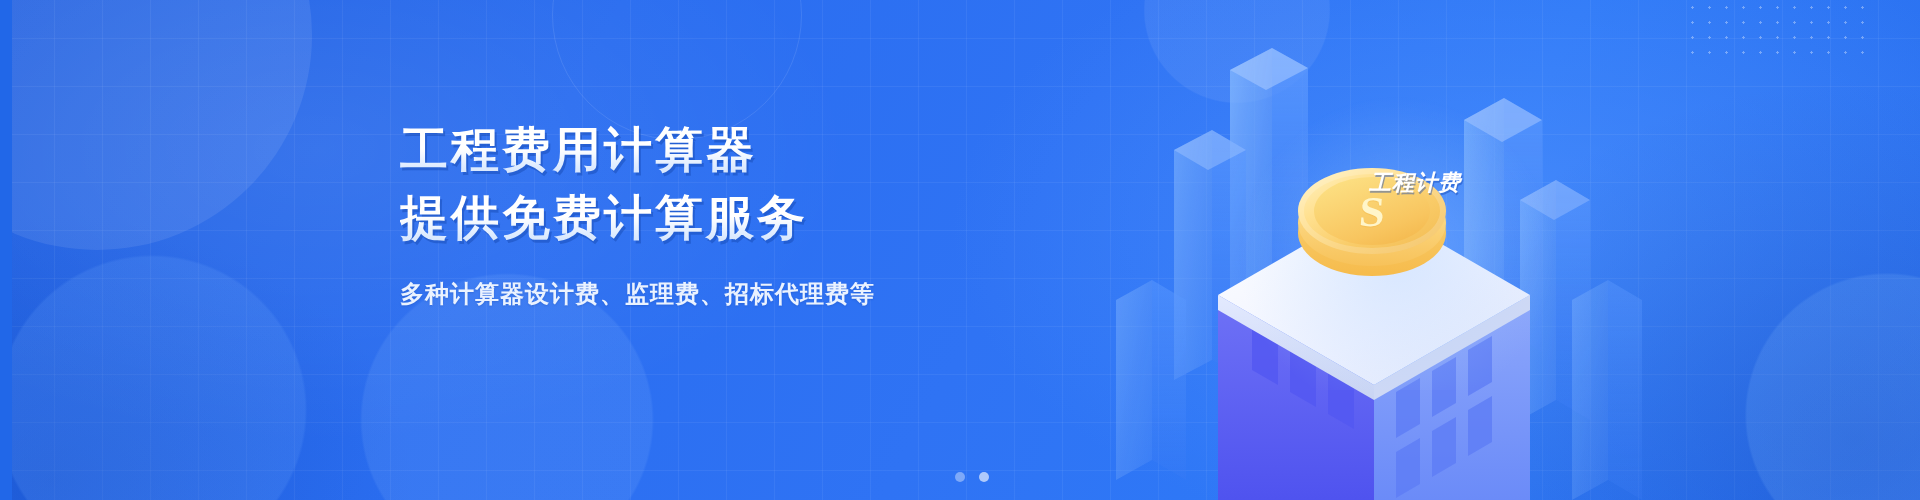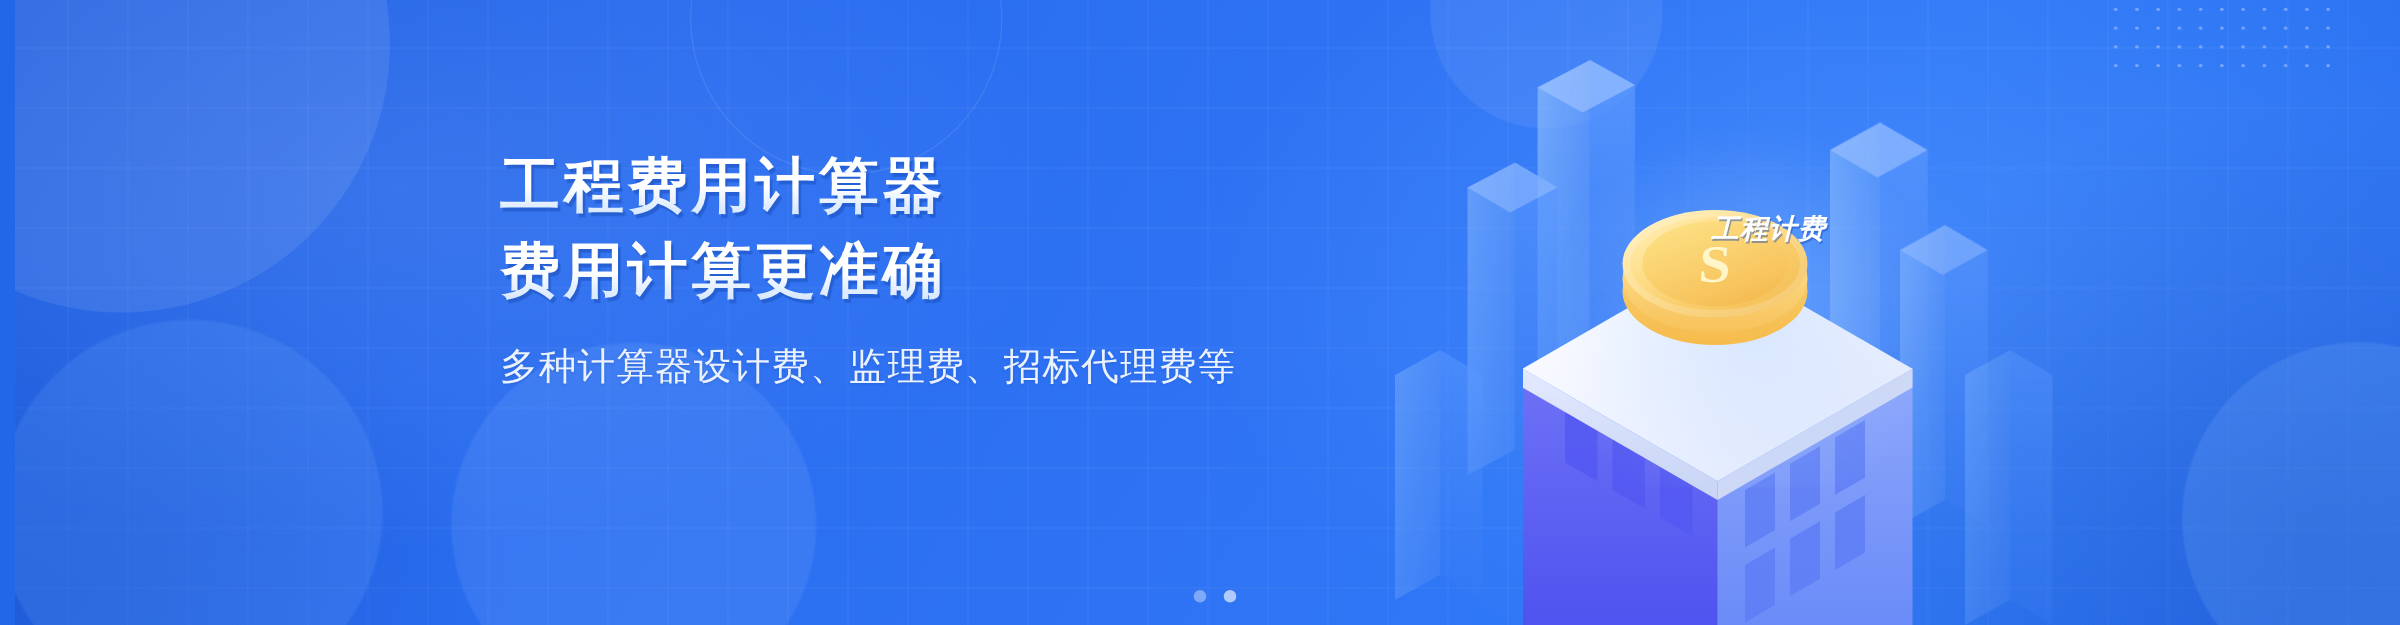--- a/index.html
+++ b/index.html
@@ -70,25 +70,26 @@
     background-clip:text;
     -webkit-text-fill-color:transparent;
     filter:drop-shadow(2px 3px 0 rgba(19,70,175,.45));
     white-space:nowrap;
   }
   .title-2{ margin-top:4px; }
 
   .sub{
     margin-top:24px;
     color:#eaf2ff;
-    font-size:30px;
+    font-size:24px;
     line-height:40px;
     letter-spacing:1px;
     white-space:nowrap;
     text-shadow:0 1px 2px rgba(20,60,150,.25);
+    font-weight:bold;
   }
 
   
   .art{ position:absolute; left:1100px; top:0; width:560px; height:500px; }
 
   .glow{
     position:absolute; left:120px; top:90px; width:330px; height:300px;
     background:radial-gradient(ellipse at 50% 55%, rgba(168,205,255,.36) 0%, rgba(168,205,255,0) 68%);
   }
 
@@ -150,21 +151,21 @@
   <div class="blob blob-a"></div>
   <div class="blob blob-b"></div>
   <div class="blob blob-c"></div>
   <div class="blob ring-a"></div>
   <div class="blob ring-b"></div>
   <div class="blob ring-c"></div>
   <div class="dotgrid"></div>
 
   <div class="copy">
     <div class="title title-1">工程费用计算器</div>
-    <div class="title title-2">费用计算更准确</div>
+    <div class="title title-2">提供免费计算服务</div>
     <div class="sub">多种计算器设计费、监理费、招标代理费等</div>
   </div>
 
   <div class="art">
 
     <svg width="560" height="500" viewBox="0 0 560 500">
       <defs>
         <linearGradient id="gBarA" x1="0" y1="0" x2="0" y2="1">
           <stop offset="0%" stop-color="#5e9bff" stop-opacity=".85"></stop>
           <stop offset="100%" stop-color="#3d7df5" stop-opacity=".55"></stop>

